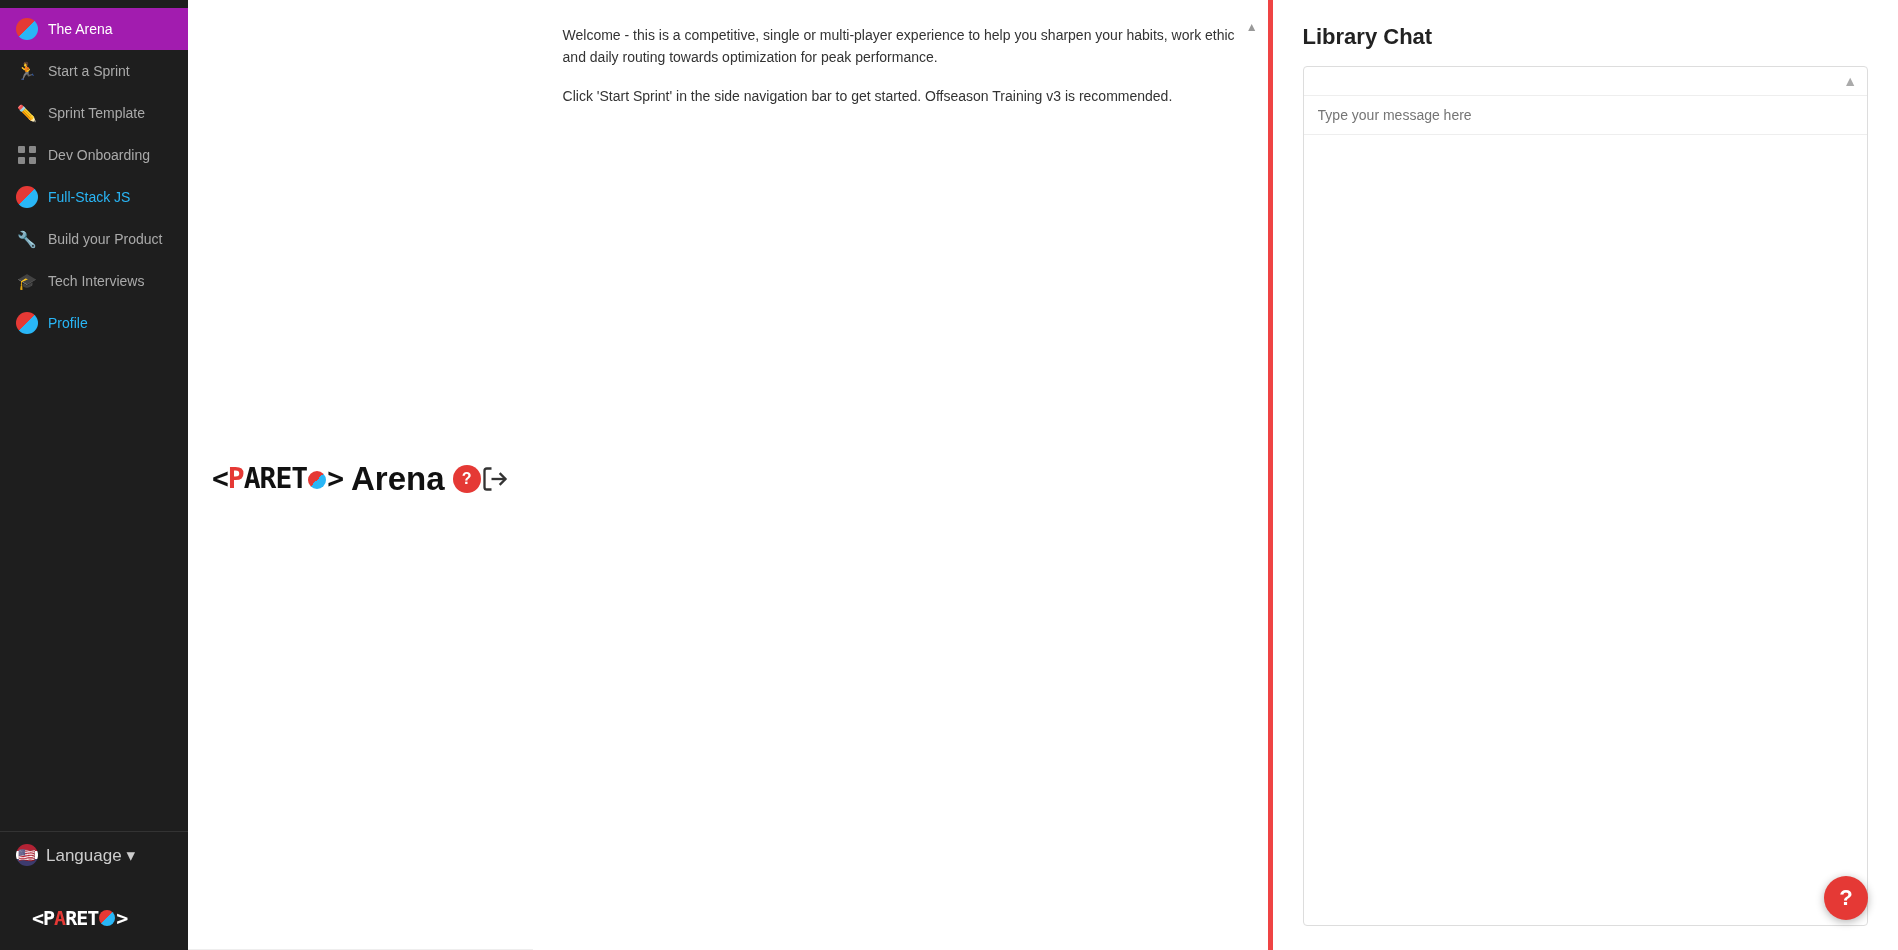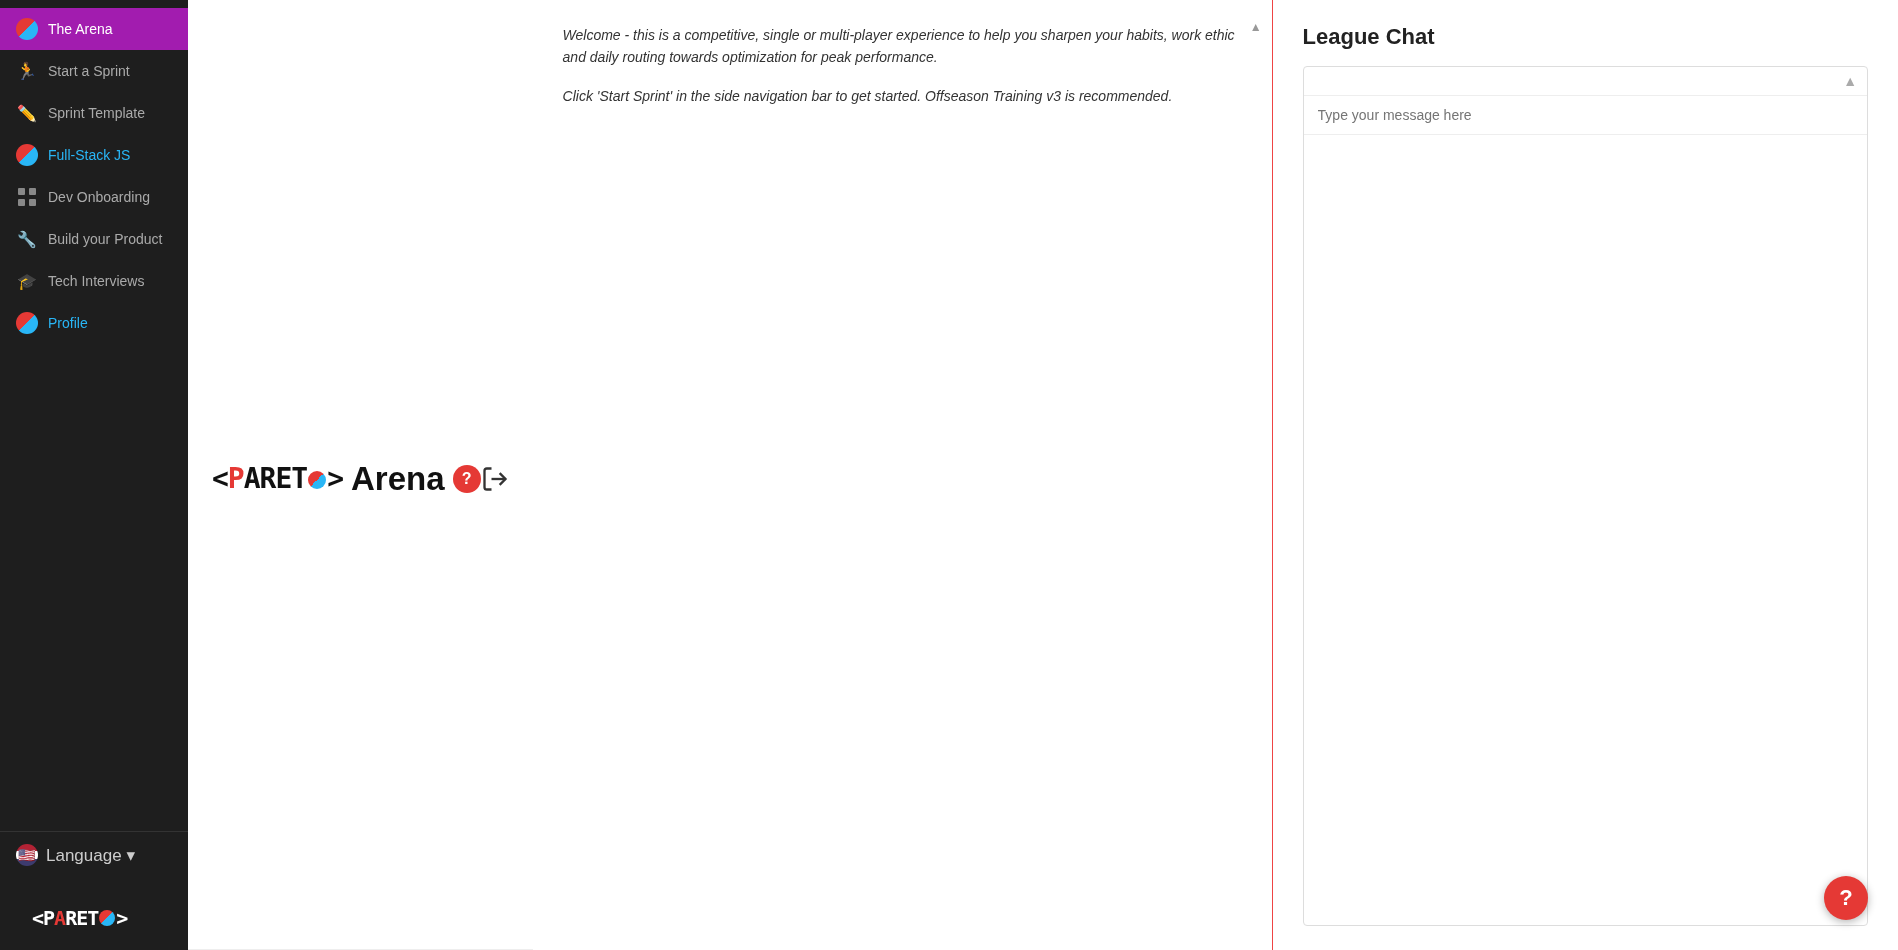--- a/index.html
+++ b/index.html
@@ -151,24 +151,23 @@
 
     
     .content-area {
       display: flex;
       flex: 1;
       overflow: hidden;
     }
     .left-panel {
       flex: 0 0 740px;
       padding: 24px 30px;
-      border-right: 1px solid #ef4444;
+      border-right: 5px solid #ef4444;
       position: relative;
       overflow: hidden;
-      font-style: italic;
     }
     .welcome-text {
       font-size: 14px;
       color: #333;
       line-height: 1.6;
       margin-bottom: 16px;
     }
     .scroll-indicator {
       position: absolute;
       right: 10px;
@@ -272,42 +271,42 @@
     </div>
 
     <div class="nav-item">
       <div class="nav-icon" style="color:#888;font-size:17px;">🏃</div>
       <span class="nav-label">Start a Sprint</span>
     </div>
 
     <div class="nav-item">
       <div class="nav-icon" style="color:#888;font-size:16px;">✏️</div>
       <span class="nav-label">Sprint Template</span>
-    </div>
-
-    <div class="nav-item">
-      <div class="nav-icon">
-        <div class="pareto-circle"></div>
-      </div>
-      <span class="nav-label" style="color:#29b6f6;">Full-Stack JS</span>
     </div>
 
     <div class="nav-item">
       <div class="nav-icon" style="color:#888;font-size:16px;">
         <svg width="18" height="18" viewBox="0 0 18 18" fill="#888">
           <rect x="0" y="0" width="7" height="7" rx="1"></rect>
           <rect x="11" y="0" width="7" height="7" rx="1"></rect>
           <rect x="0" y="11" width="7" height="7" rx="1"></rect>
           <rect x="11" y="11" width="7" height="7" rx="1"></rect>
         </svg>
       </div>
       <span class="nav-label">Dev Onboarding</span>
     </div>
 
     <div class="nav-item">
+      <div class="nav-icon">
+        <div class="pareto-circle"></div>
+      </div>
+      <span class="nav-label" style="color:#29b6f6;">Full-Stack JS</span>
+    </div>
+
+    <div class="nav-item">
       <div class="nav-icon" style="font-size:16px;">🔧</div>
       <span class="nav-label">Build your Product</span>
     </div>
 
     <div class="nav-item">
       <div class="nav-icon" style="font-size:16px;">🎓</div>
       <span class="nav-label">Tech Interviews</span>
     </div>
 
 
@@ -356,21 +355,21 @@
 
     <div class="left-panel">
       <p class="welcome-text">Welcome - this is a competitive, single or multi-player experience to help you sharpen your habits, work ethic and daily routing towards optimization for peak performance.</p>
       <p class="welcome-text">Click 'Start Sprint' in the side navigation bar to get started. Offseason Training v3 is recommended.</p>
       <div class="scroll-indicator">
         <span class="scroll-arrow">▲</span>
       </div>
     </div>
 
     <div class="right-panel">
-      <h2 class="league-chat-title">League Chat</h2>
+      <h2 class="league-chat-title">Library Chat</h2>
       <div class="chat-container">
         <div class="chat-top-bar">
           <span class="chat-expand-icon">▲</span>
         </div>
         <div class="chat-input-area">
           <input class="chat-input" type="text" placeholder="Type your message here" style="">
         </div>
         <div class="chat-messages"></div>
       </div>
     </div>

